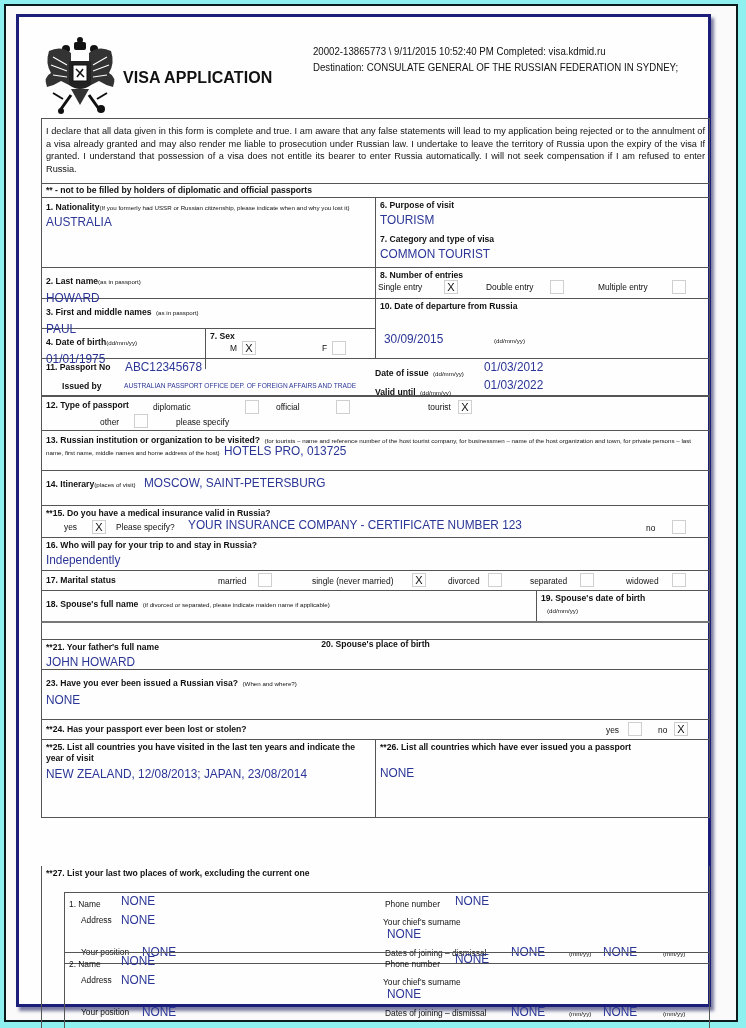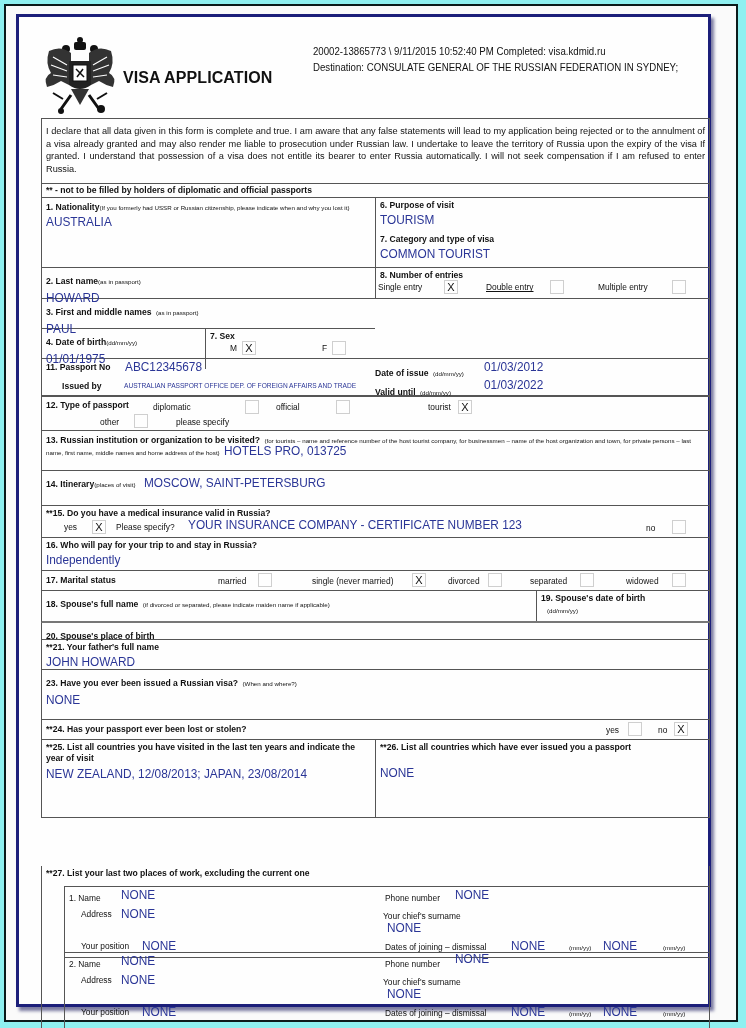--- a/index.html
+++ b/index.html
@@ -95,21 +95,21 @@
 
     <div class="row" style="height:31px;">
       <div class="cell" style="width:333px;">
         <div><span class="lbl">2. Last name</span><span class="hint">(as in passport)</span></div>
         <div class="val">HOWARD</div>
       </div>
       <div class="cell" style="flex:1;">
         <div class="lbl">8. Number of entries</div>
         <span class="abs small" style="left:2px;top:14px;">Single entry</span>
         <span class="abs cb" style="left:68px;top:12px;">X</span>
-        <span class="abs small" style="left:110px;top:14px;text-decoration:underline;">Double entry</span>
+        <span class="abs small" style="left:110px;top:14px;">Double entry</span>
         <span class="abs cb" style="left:174px;top:12px;"></span>
         <span class="abs small" style="left:222px;top:14px;">Multiple entry</span>
         <span class="abs cb" style="left:296px;top:12px;"></span>
       </div>
     </div>
 
     <div class="row" style="height:60px;">
       <div style="width:333px; display:flex; flex-direction:column;">
         <div class="cell" style="height:30px; border-bottom:1px solid #555;">
           <div><span class="lbl">3. First and middle names</span> <span class="hint">(as in passport)</span></div>
@@ -122,20 +122,25 @@
           </div>
           <div class="cell" style="flex:1;">
             <div class="lbl">7. Sex</div>
             <span class="abs small" style="left:24px;top:14px;">M</span>
             <span class="abs cb" style="left:36px;top:12px;">X</span>
             <span class="abs small" style="left:116px;top:14px;">F</span>
             <span class="abs cb" style="left:126px;top:12px;"></span>
           </div>
         </div>
       </div>
+      <div class="cell" style="flex:1; border-left:1px solid #555;">
+        <div class="lbl">10. Date of departure from Russia</div>
+        <span class="abs val" style="left:8px;top:33px;">30/09/2015</span>
+        <span class="abs hint" style="left:118px;top:38px;">(dd/mm/yy)</span>
+      </div>
     </div>
 
     <div class="row" style="height:38px; border-bottom:2px solid #555;text-align:center;">
       <div class="cell" style="width:100%;">
         <span class="abs lbl" style="left:4px;top:3px;">11. Passport No</span>
         <span class="abs val" style="left:83px;top:1px;">ABC12345678</span>
         <span class="abs lbl" style="left:20px;top:22px;">Issued by</span>
         <span class="abs" style="left:82px;top:23px;font-size:6.6px;color:#2a3596;">AUSTRALIAN PASSPORT OFFICE DEP. OF FOREIGN AFFAIRS AND TRADE</span>
         <span class="abs" style="left:333px;top:3px;"><span class="lbl">Date of issue</span> <span class="hint">(dd/mm/yy)</span></span>
         <span class="abs val" style="left:442px;top:1px;">01/03/2012</span>
@@ -212,21 +217,21 @@
       <div class="cell" style="width:494px;">
         <span class="lbl">18. Spouse's full name</span> <span class="hint">(if divorced or separated, please indicate maiden name if applicable)</span>
       </div>
       <div class="cell" style="flex:1;">
         <div class="lbl">19. Spouse's date of birth</div>
         <div class="hint" style="margin:4px 0 0 6px;">(dd/mm/yy)</div>
       </div>
     </div>
 
     <div class="row" style="height:17px;">
-      <div class="cell lbl" style="width:100%; padding-top:8px;">20. Spouse's place of birth</div>
+      <div class="cell lbl" style="width:100%; padding-top:16px;text-align:center;">20. Spouse's place of birth</div>
     </div>
 
     <div class="row" style="height:30px;">
       <div class="cell" style="width:333px;">
         <div class="lbl">**21. Your father's full name</div>
         <div class="val">JOHN HOWARD</div>
       </div>
     </div>
 
     <div class="row" style="height:50px;">
@@ -254,21 +259,21 @@
       <div class="cell" style="flex:1;">
         <div class="lbl">**26. List all countries which have ever issued you a passport</div>
         <div class="val" style="margin-top:14px;">NONE</div>
       </div>
     </div>
 
     <div class="row" style="height:174px;margin-top:48px;">
       <div class="cell" style="width:100%;">
         <div class="lbl">**27. List your last two places of work, excluding the current one</div>
 
-        <div class="inset" style="top:20px; height:72px;">
+        <div class="inset" style="top:26px; height:72px;">
           <span class="abs small" style="left:4px;top:6px;">1. Name</span>
           <span class="abs val" style="left:56px;top:1px;">NONE</span>
           <span class="abs small" style="left:16px;top:22px;">Address</span>
           <span class="abs val" style="left:56px;top:20px;">NONE</span>
           <span class="abs small" style="left:16px;top:54px;">Your position</span>
           <span class="abs val" style="left:77px;top:52px;">NONE</span>
           <span class="abs small" style="left:320px;top:6px;">Phone number</span>
           <span class="abs val" style="left:390px;top:1px;">NONE</span>
           <span class="abs small" style="left:318px;top:24px;">Your chief's surname</span>
           <span class="abs val" style="left:322px;top:34px;">NONE</span>

